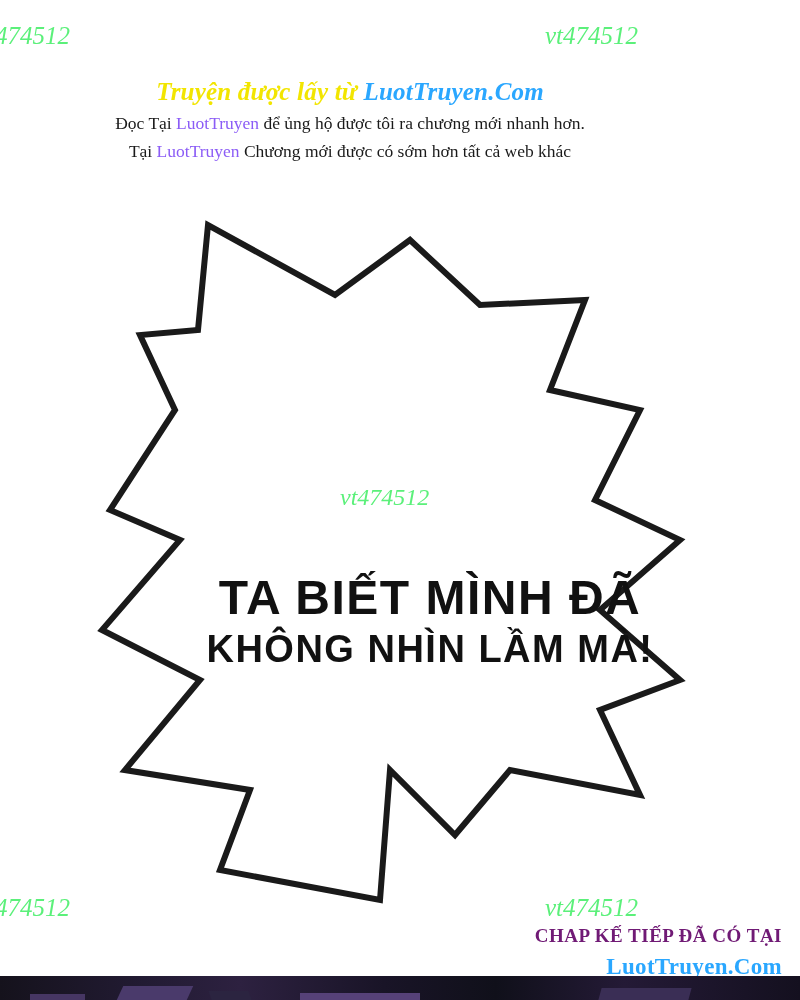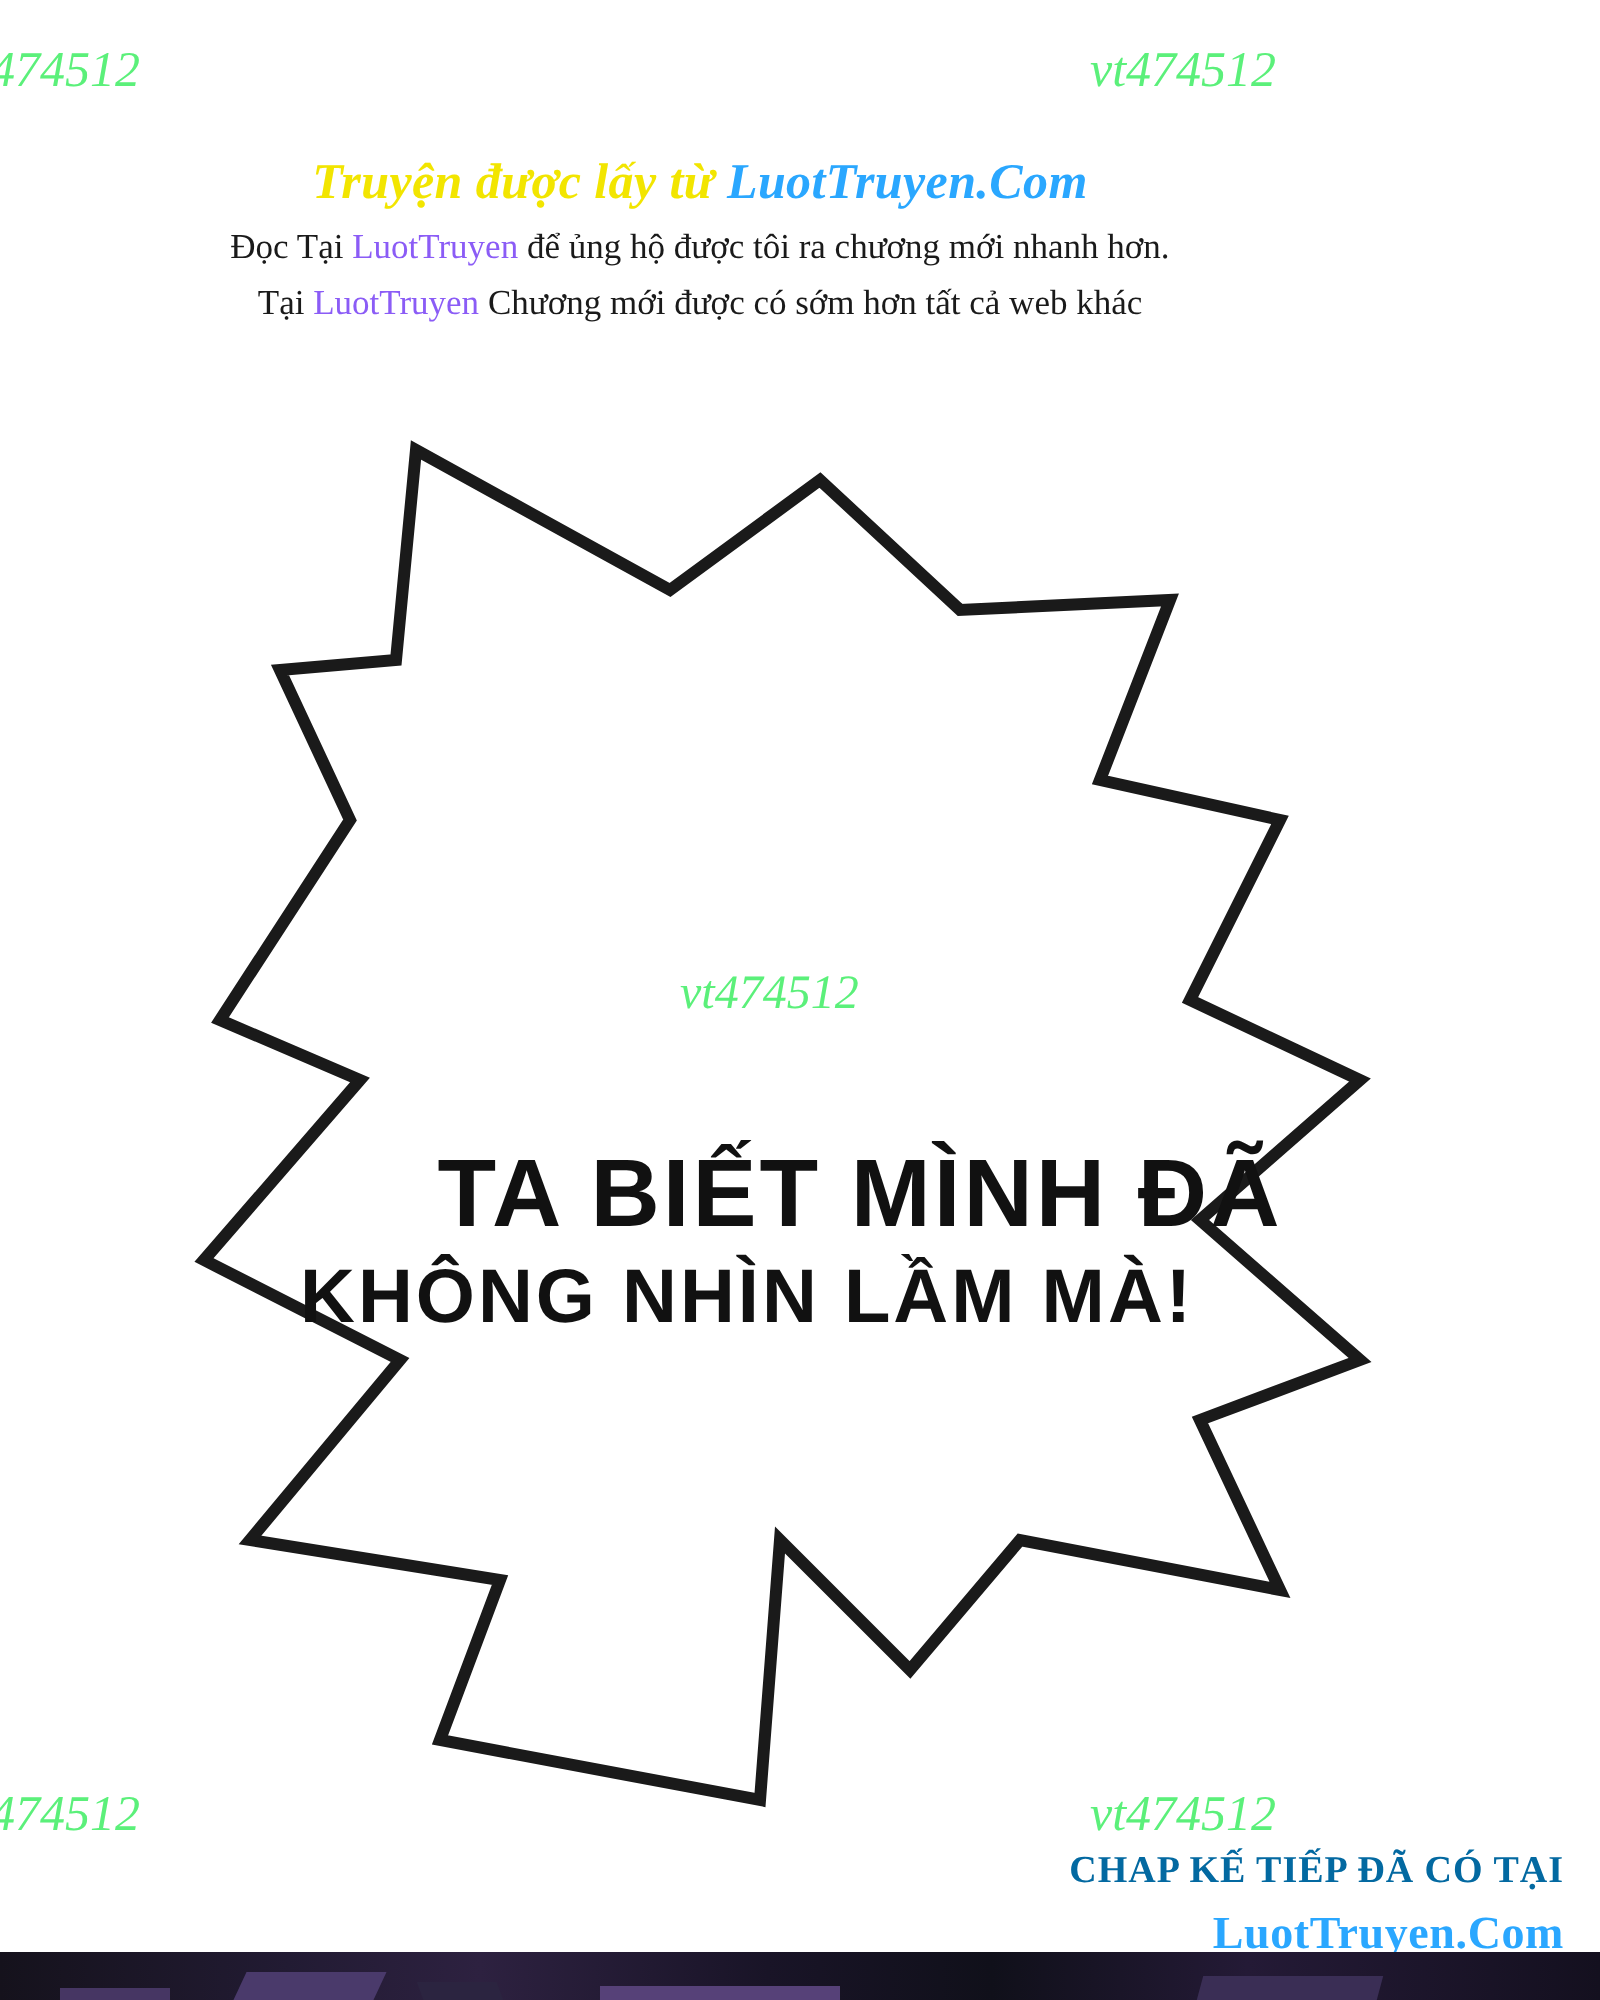--- a/index.html
+++ b/index.html
@@ -102,35 +102,35 @@
     font-size: 48px;
     letter-spacing: 1.5px;
     text-align: center;
   }
   .line-3 {
     left: 150px;
     top: 628px;
     width: 560px;
     font-size: 38px;
     letter-spacing: 1.5px;
-    text-align: left;
+    text-align: center;
   }
 
   
   .footer-promo {
     position: absolute;
     right: 18px;
     top: 925px;
     text-align: right;
   }
   .footer-line1 {
     font-family: "Liberation Serif", serif;
     font-weight: bold;
     font-size: 19px;
-    color: #0369a1;
+    color: #701a75;
     letter-spacing: .5px;
     white-space: nowrap;
   }
   .footer-line2 {
     font-family: "Liberation Serif", serif;
     font-weight: bold;
     font-size: 23px;
     color: #2aa7ff;
     letter-spacing: .3px;
     margin-top: 7px;

